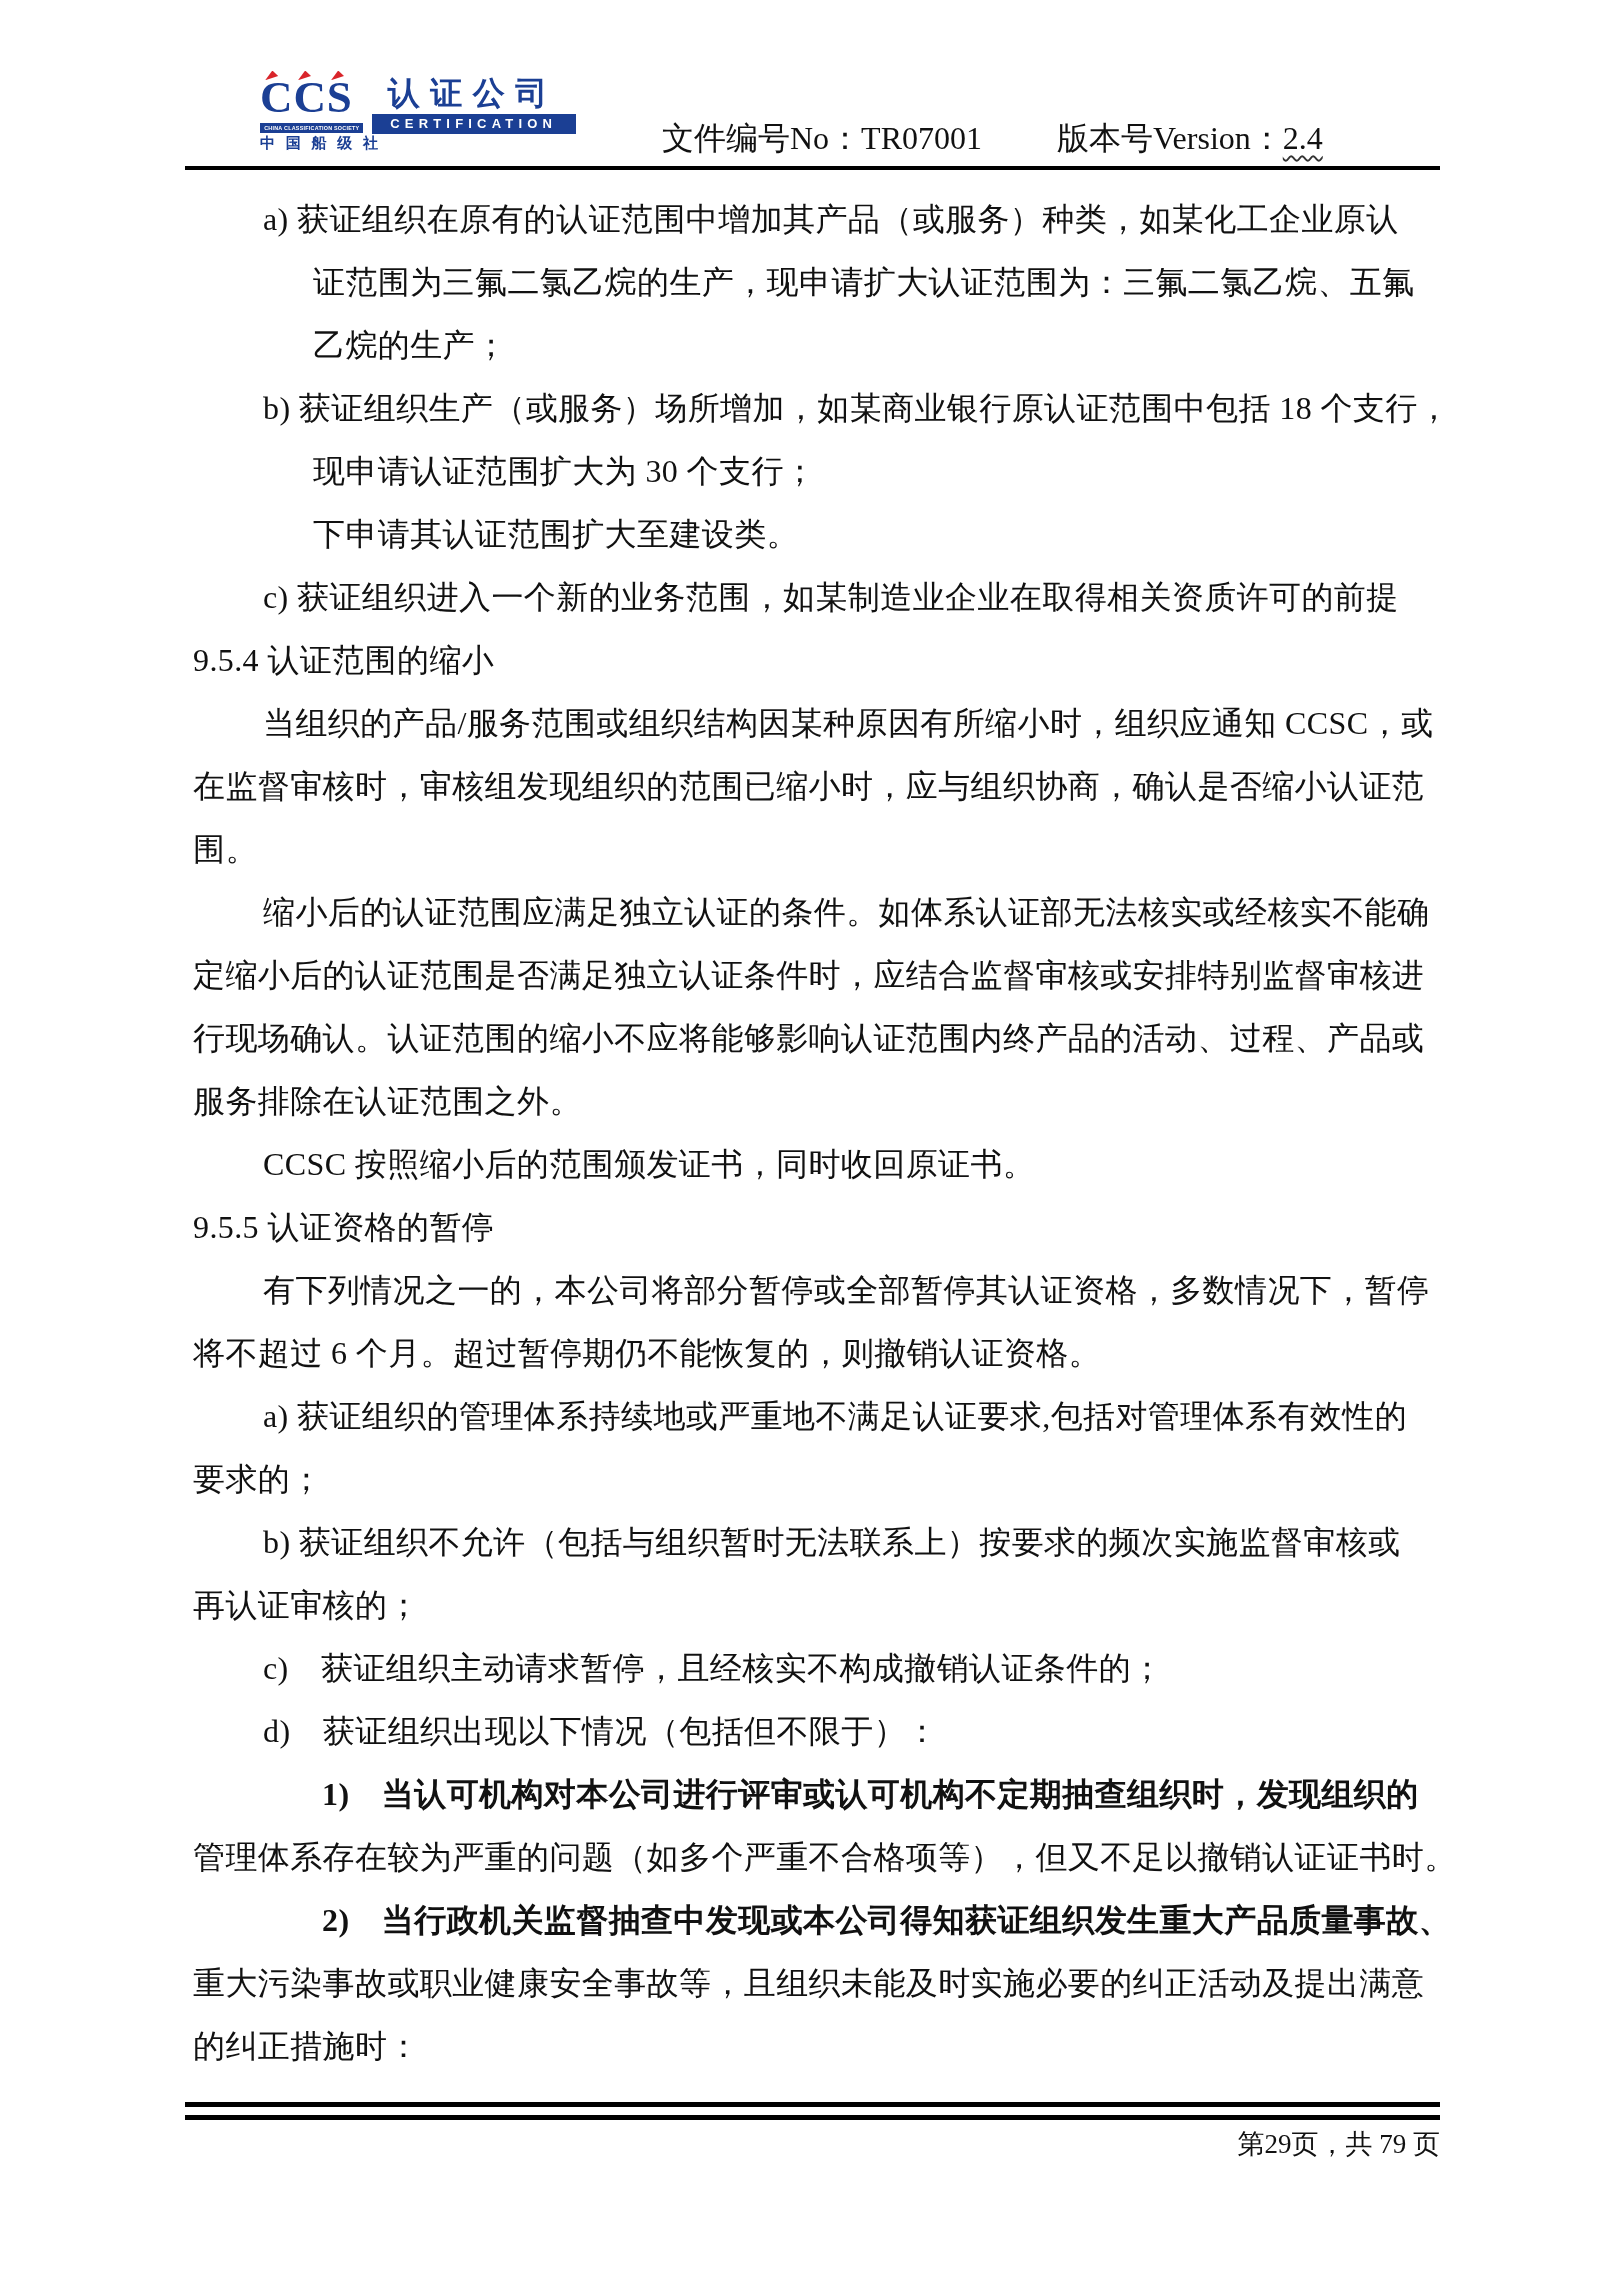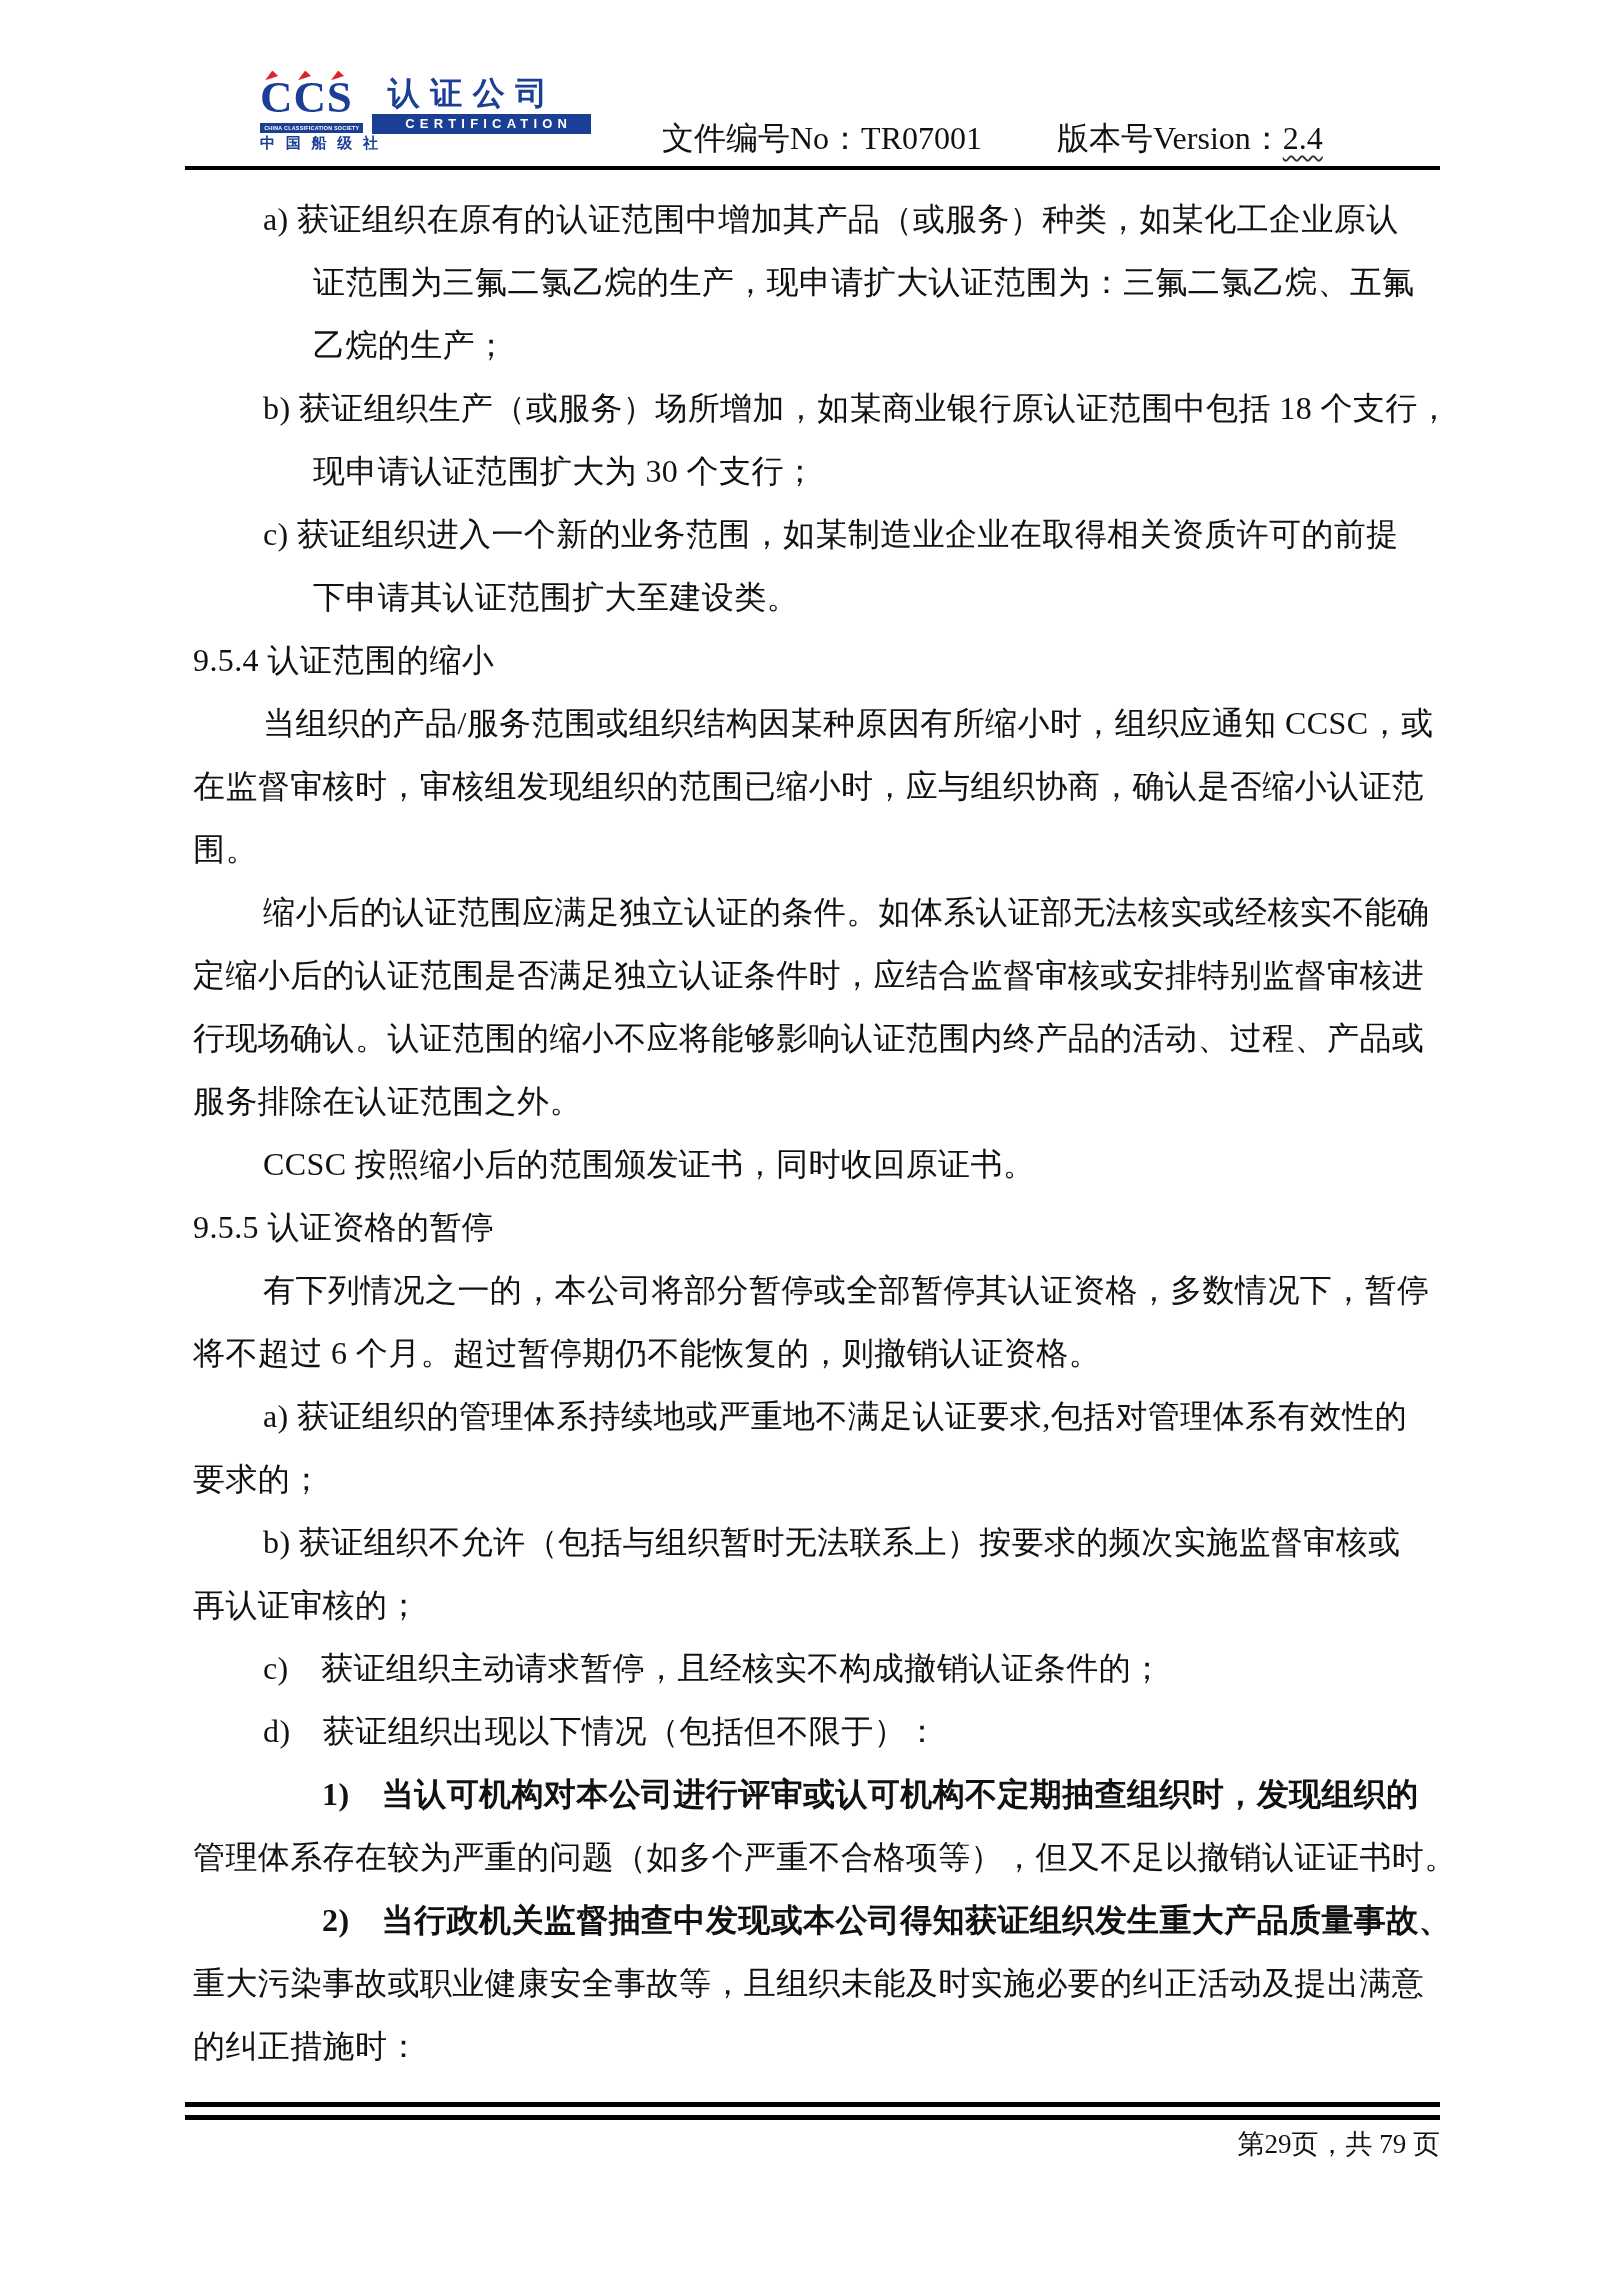--- a/index.html
+++ b/index.html
@@ -39,21 +39,21 @@
     margin-top:0.9px;font-size:15px;font-weight:bold;color:var(--brand-blue);
     letter-spacing:3.5px;white-space:nowrap;text-align:center;
   }
   .logo-right{padding-top:1.7px;}
   .cn-name{
     font-size:32px;font-weight:bold;color:var(--brand-blue);
     letter-spacing:10.5px;line-height:1;white-space:nowrap;margin-left:16px;
   }
   .cert-bar{
     margin-top:5.2px;width:204px;height:20px;background:var(--brand-blue);
-    display:flex;align-items:center;justify-content:center;padding-left:15px;
+    display:flex;align-items:center;justify-content:center;
   }
   .cert-bar span{
     color:#fff;font-size:13px;font-weight:bold;letter-spacing:5.2px;
     font-family:"Liberation Sans","DejaVu Sans",sans-serif;white-space:nowrap;
   }
 
   .doc-meta{position:absolute;top:117px;left:0;width:100%;font-size:32px;white-space:pre;}
   .doc-number{position:absolute;left:662px;top:0;}
   .doc-version{position:absolute;left:1057px;top:0;}
   .wavy{
@@ -115,22 +115,22 @@
     <div class="header-rule"></div>
   </header>
 
   <main>
     <div class="body-lines">
         <div class="line i1">a) 获证组织在原有的认证范围中增加其产品（或服务）种类，如某化工企业原认</div>
         <div class="line i1c">证范围为三氟二氯乙烷的生产，现申请扩大认证范围为：三氟二氯乙烷、五氟</div>
         <div class="line i1c">乙烷的生产；</div>
         <div class="line i1">b) 获证组织生产（或服务）场所增加，如某商业银行原认证范围中包括 18 个支行，</div>
         <div class="line i1c">现申请认证范围扩大为 30 个支行；</div>
+        <div class="line i1c">下申请其认证范围扩大至建设类。</div>
         <div class="line i1">c) 获证组织进入一个新的业务范围，如某制造业企业在取得相关资质许可的前提</div>
-        <div class="line i1c">下申请其认证范围扩大至建设类。</div>
         <div class="line i0">9.5.4 认证范围的缩小</div>
         <div class="line i1">当组织的产品/服务范围或组织结构因某种原因有所缩小时，组织应通知 CCSC，或</div>
         <div class="line i0">在监督审核时，审核组发现组织的范围已缩小时，应与组织协商，确认是否缩小认证范</div>
         <div class="line i0">围。</div>
         <div class="line i1">缩小后的认证范围应满足独立认证的条件。如体系认证部无法核实或经核实不能确</div>
         <div class="line i0">定缩小后的认证范围是否满足独立认证条件时，应结合监督审核或安排特别监督审核进</div>
         <div class="line i0">行现场确认。认证范围的缩小不应将能够影响认证范围内终产品的活动、过程、产品或</div>
         <div class="line i0">服务排除在认证范围之外。</div>
         <div class="line i1">CCSC 按照缩小后的范围颁发证书，同时收回原证书。</div>
         <div class="line i0">9.5.5 认证资格的暂停</div>

